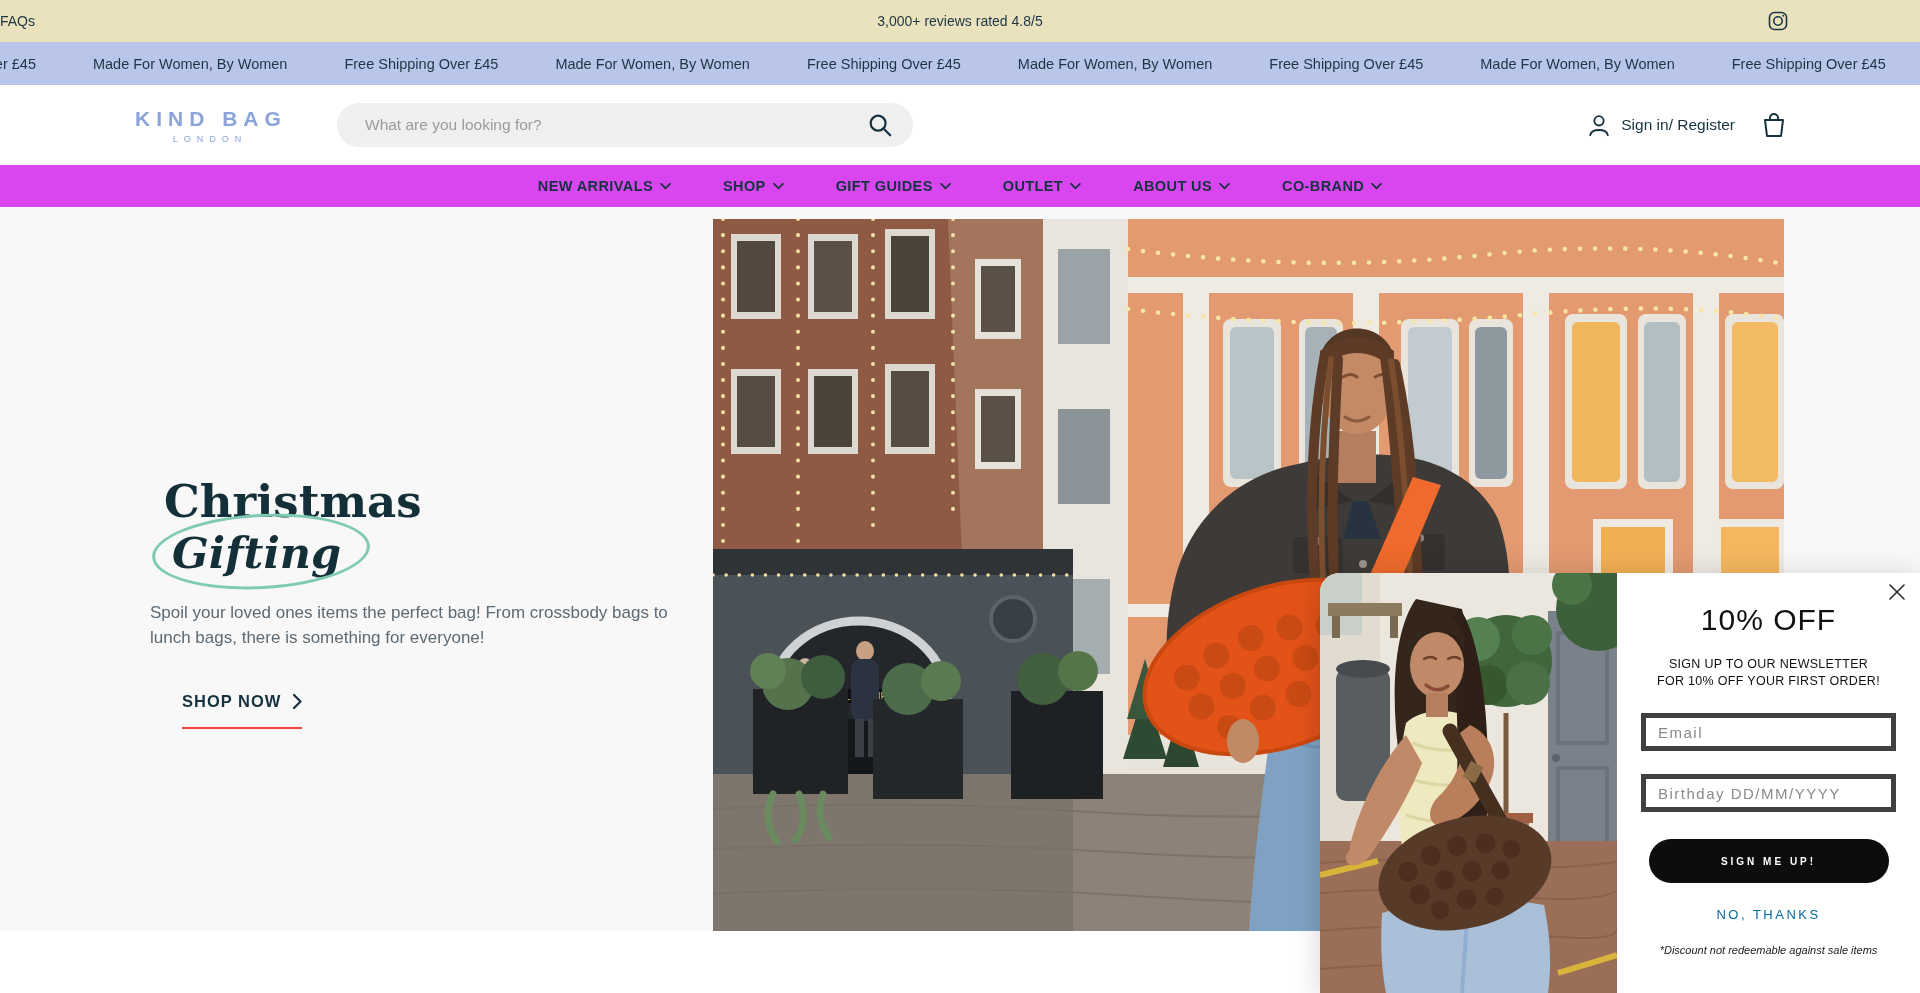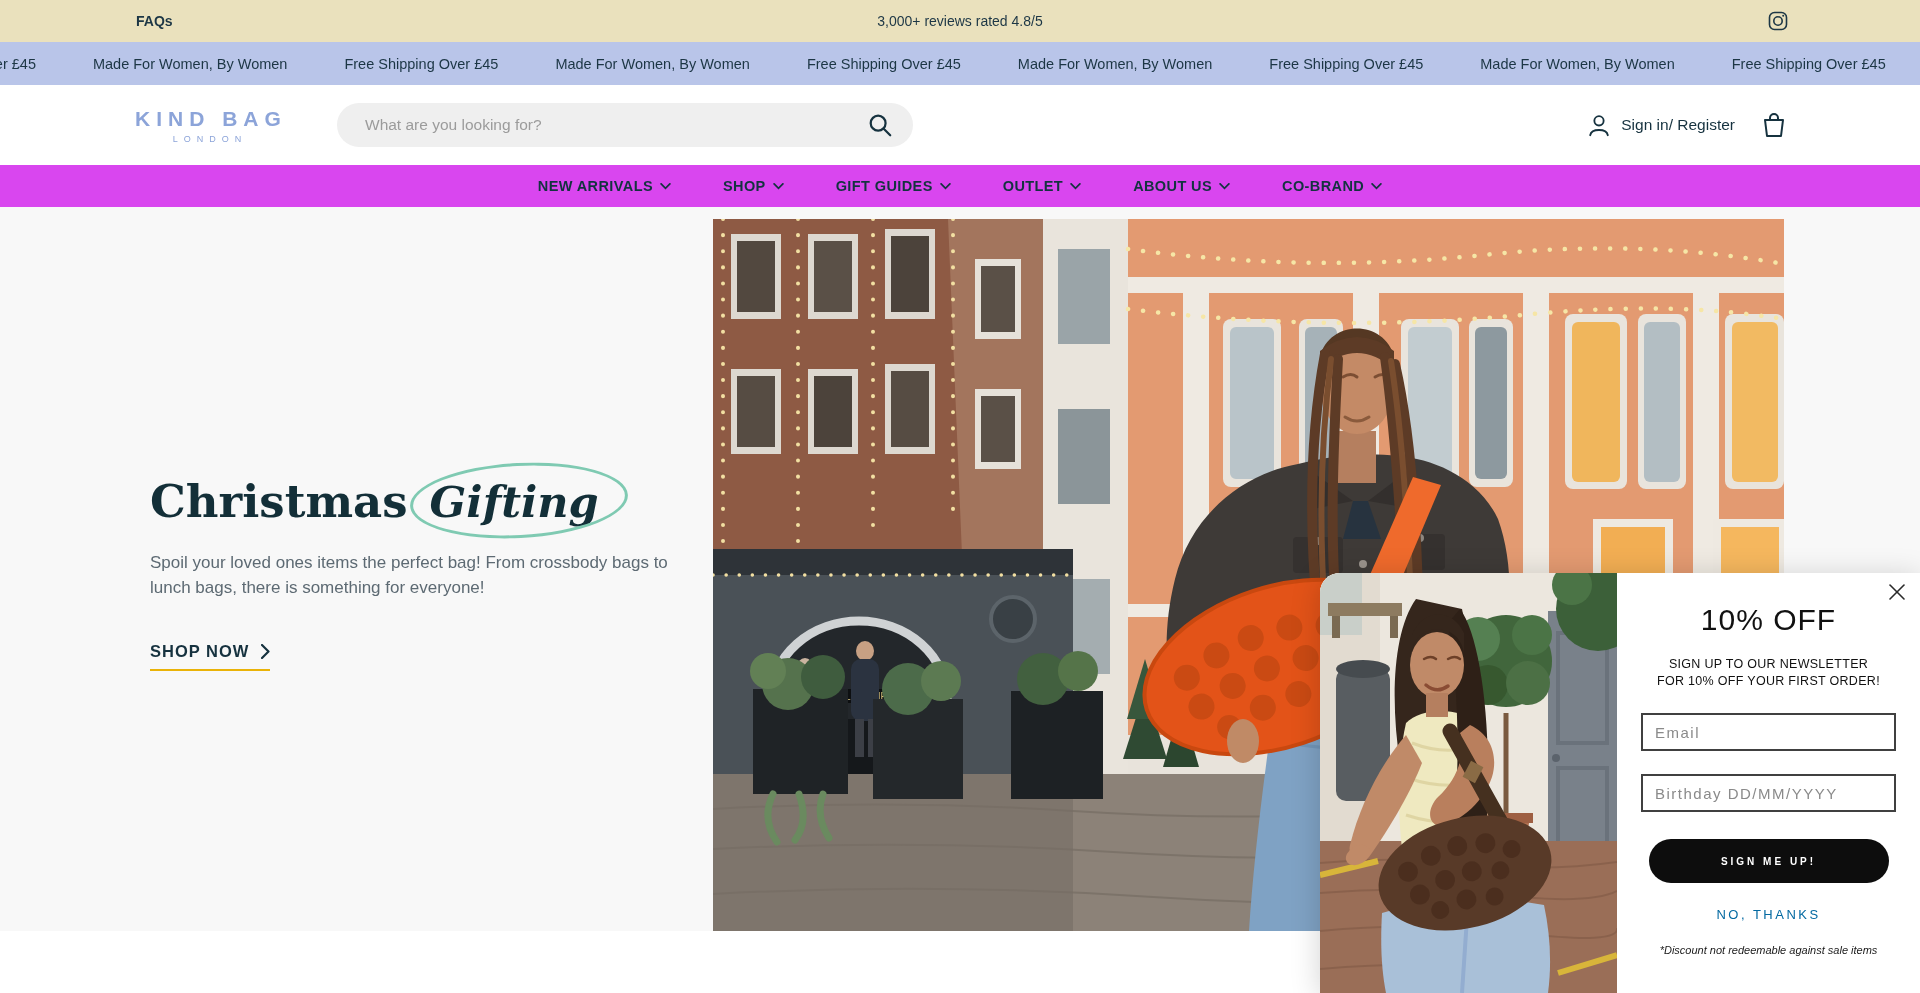--- a/index.html
+++ b/index.html
@@ -2,21 +2,21 @@
 <html><head>
 <meta charset="utf-8">
 <style>
   * { margin:0; padding:0; box-sizing:border-box; }
   html,body { width:1920px; height:993px; overflow:hidden; background:#fff;
     font-family:"Liberation Sans", sans-serif; }
 
   
   .topbar { height:42px; background:#eae1bd; display:flex; align-items:center;
     position:relative; color:#1c3645; font-size:14px; }
-  .topbar .faq { margin-left:136px; cursor:pointer;font-weight:bold; }
+  .topbar .faq { cursor:pointer; }
   .topbar .reviews { position:absolute; left:50%; transform:translateX(-50%); white-space:nowrap; }
   .topbar .insta { position:absolute; right:132px; top:11px; width:20px; height:20px; cursor:pointer; }
 
   
   .marquee { height:43px; background:#b9c5e9; color:#1c3645; font-size:14.5px;
     display:flex; align-items:center; gap:57px; white-space:nowrap; overflow:hidden;
     padding-left:0; margin:0; }
   .marquee-inner { display:flex; gap:57px; margin-left:-118px; align-items:center; }
   .marquee-inner span { flex:0 0 auto; }
 
@@ -40,46 +40,46 @@
 
   
   .nav { height:42px; background:#d946ef; display:flex; align-items:center;
     justify-content:center; gap:52px; }
   .nav .item { display:flex; align-items:center; gap:7px; color:#13333f;
     font-size:14.5px; font-weight:bold; letter-spacing:.4px; cursor:pointer; white-space:nowrap; }
 
   
   .hero { position:relative; height:724px; background:#f8f8f8; }
   .hero-copy { position:absolute; left:150px; top:268px; width:570px; }
-  .hero-title { display:flex; align-items:baseline; color:#132f38; }
+  .hero-title { display:flex; align-items:baseline; color:#132f38;flex-direction:column; }
   .hero-title .t1 { font-family:"DejaVu Serif","Liberation Serif",serif; font-weight:bold;
     font-size:45px; }
   .hero-title .t2 { font-family:"DejaVu Serif","Liberation Serif",serif; font-weight:bold;
     font-style:italic; font-size:43px; margin-left:14px; position:relative; padding:0 8px; }
   .hero-title .t2 .ring { position:absolute; left:-12px; top:-14px; width:118%; height:150%;
     border:3px solid #7fcab2; border-radius:50%; transform:rotate(-3deg); pointer-events:none; }
   .hero-desc { margin-top:22px; font-size:17px; line-height:25px; color:#5d6a73; width:560px; }
   .hero-cta { margin-top:42px; display:inline-flex; align-items:center; gap:12px;
     color:#16323f; font-size:16.5px; font-weight:bold; letter-spacing:1px;
-    border-bottom:2px solid #eab308; padding-bottom:8px; cursor:pointer; }
+    border-bottom:2px solid #ef4444; padding-bottom:16px; cursor:pointer;margin-left:32px; }
   .hero-img { position:absolute; left:713px; top:12px; width:1071px; height:712px;
     overflow:hidden; background:#d8d2c9; }
 
   
   .popup { position:absolute; right:0; bottom:0; width:600px; height:420px;
     background:#fff; border-radius:20px 0 0 0; box-shadow:0 4px 30px rgba(0,0,0,.18);
     display:flex; z-index:50; }
   .popup-photo { width:297px; height:420px; border-radius:20px 0 0 0; overflow:hidden; flex:0 0 auto; }
   .popup-panel { flex:1; position:relative; display:flex; flex-direction:column;
     align-items:center; padding:24px 18px 0 18px; }
   .popup-close { position:absolute; top:10px; right:14px; width:18px; height:18px; cursor:pointer; }
   .popup-head { font-size:30px; color:#111; letter-spacing:1px; margin-top:6px; }
   .popup-sub { margin-top:19px; font-size:12.5px; line-height:17px; letter-spacing:.3px;
     color:#111; text-align:center; white-space:nowrap; }
-  .popup input { width:255px; height:38px; border:2px solid #404040; background:#fff;
+  .popup input { width:255px; height:38px; border:5px solid #404040; background:#fff;
     margin-top:23px; padding-left:12px; font-size:15px; letter-spacing:1.5px;
     color:#444; outline:none; font-family:"Liberation Sans",sans-serif; }
   .popup input::placeholder { color:#8a8a8a; }
   .popup-submit { margin-top:27px; width:240px; height:44px; border:none; border-radius:22px;
     background:#0d0d0d; color:#fff; font-size:10px; font-weight:bold; letter-spacing:3px;
     cursor:pointer; font-family:"Liberation Sans",sans-serif; }
   .popup-dismiss { margin-top:24px; background:none; border:none; font-size:13px;
     font-weight:normal; letter-spacing:2.5px; color:#0369a1; cursor:pointer;
     font-family:"Liberation Sans",sans-serif; }
   .popup-fine { margin-top:22px; font-size:11px; font-style:italic; color:#1a1a1a; }

